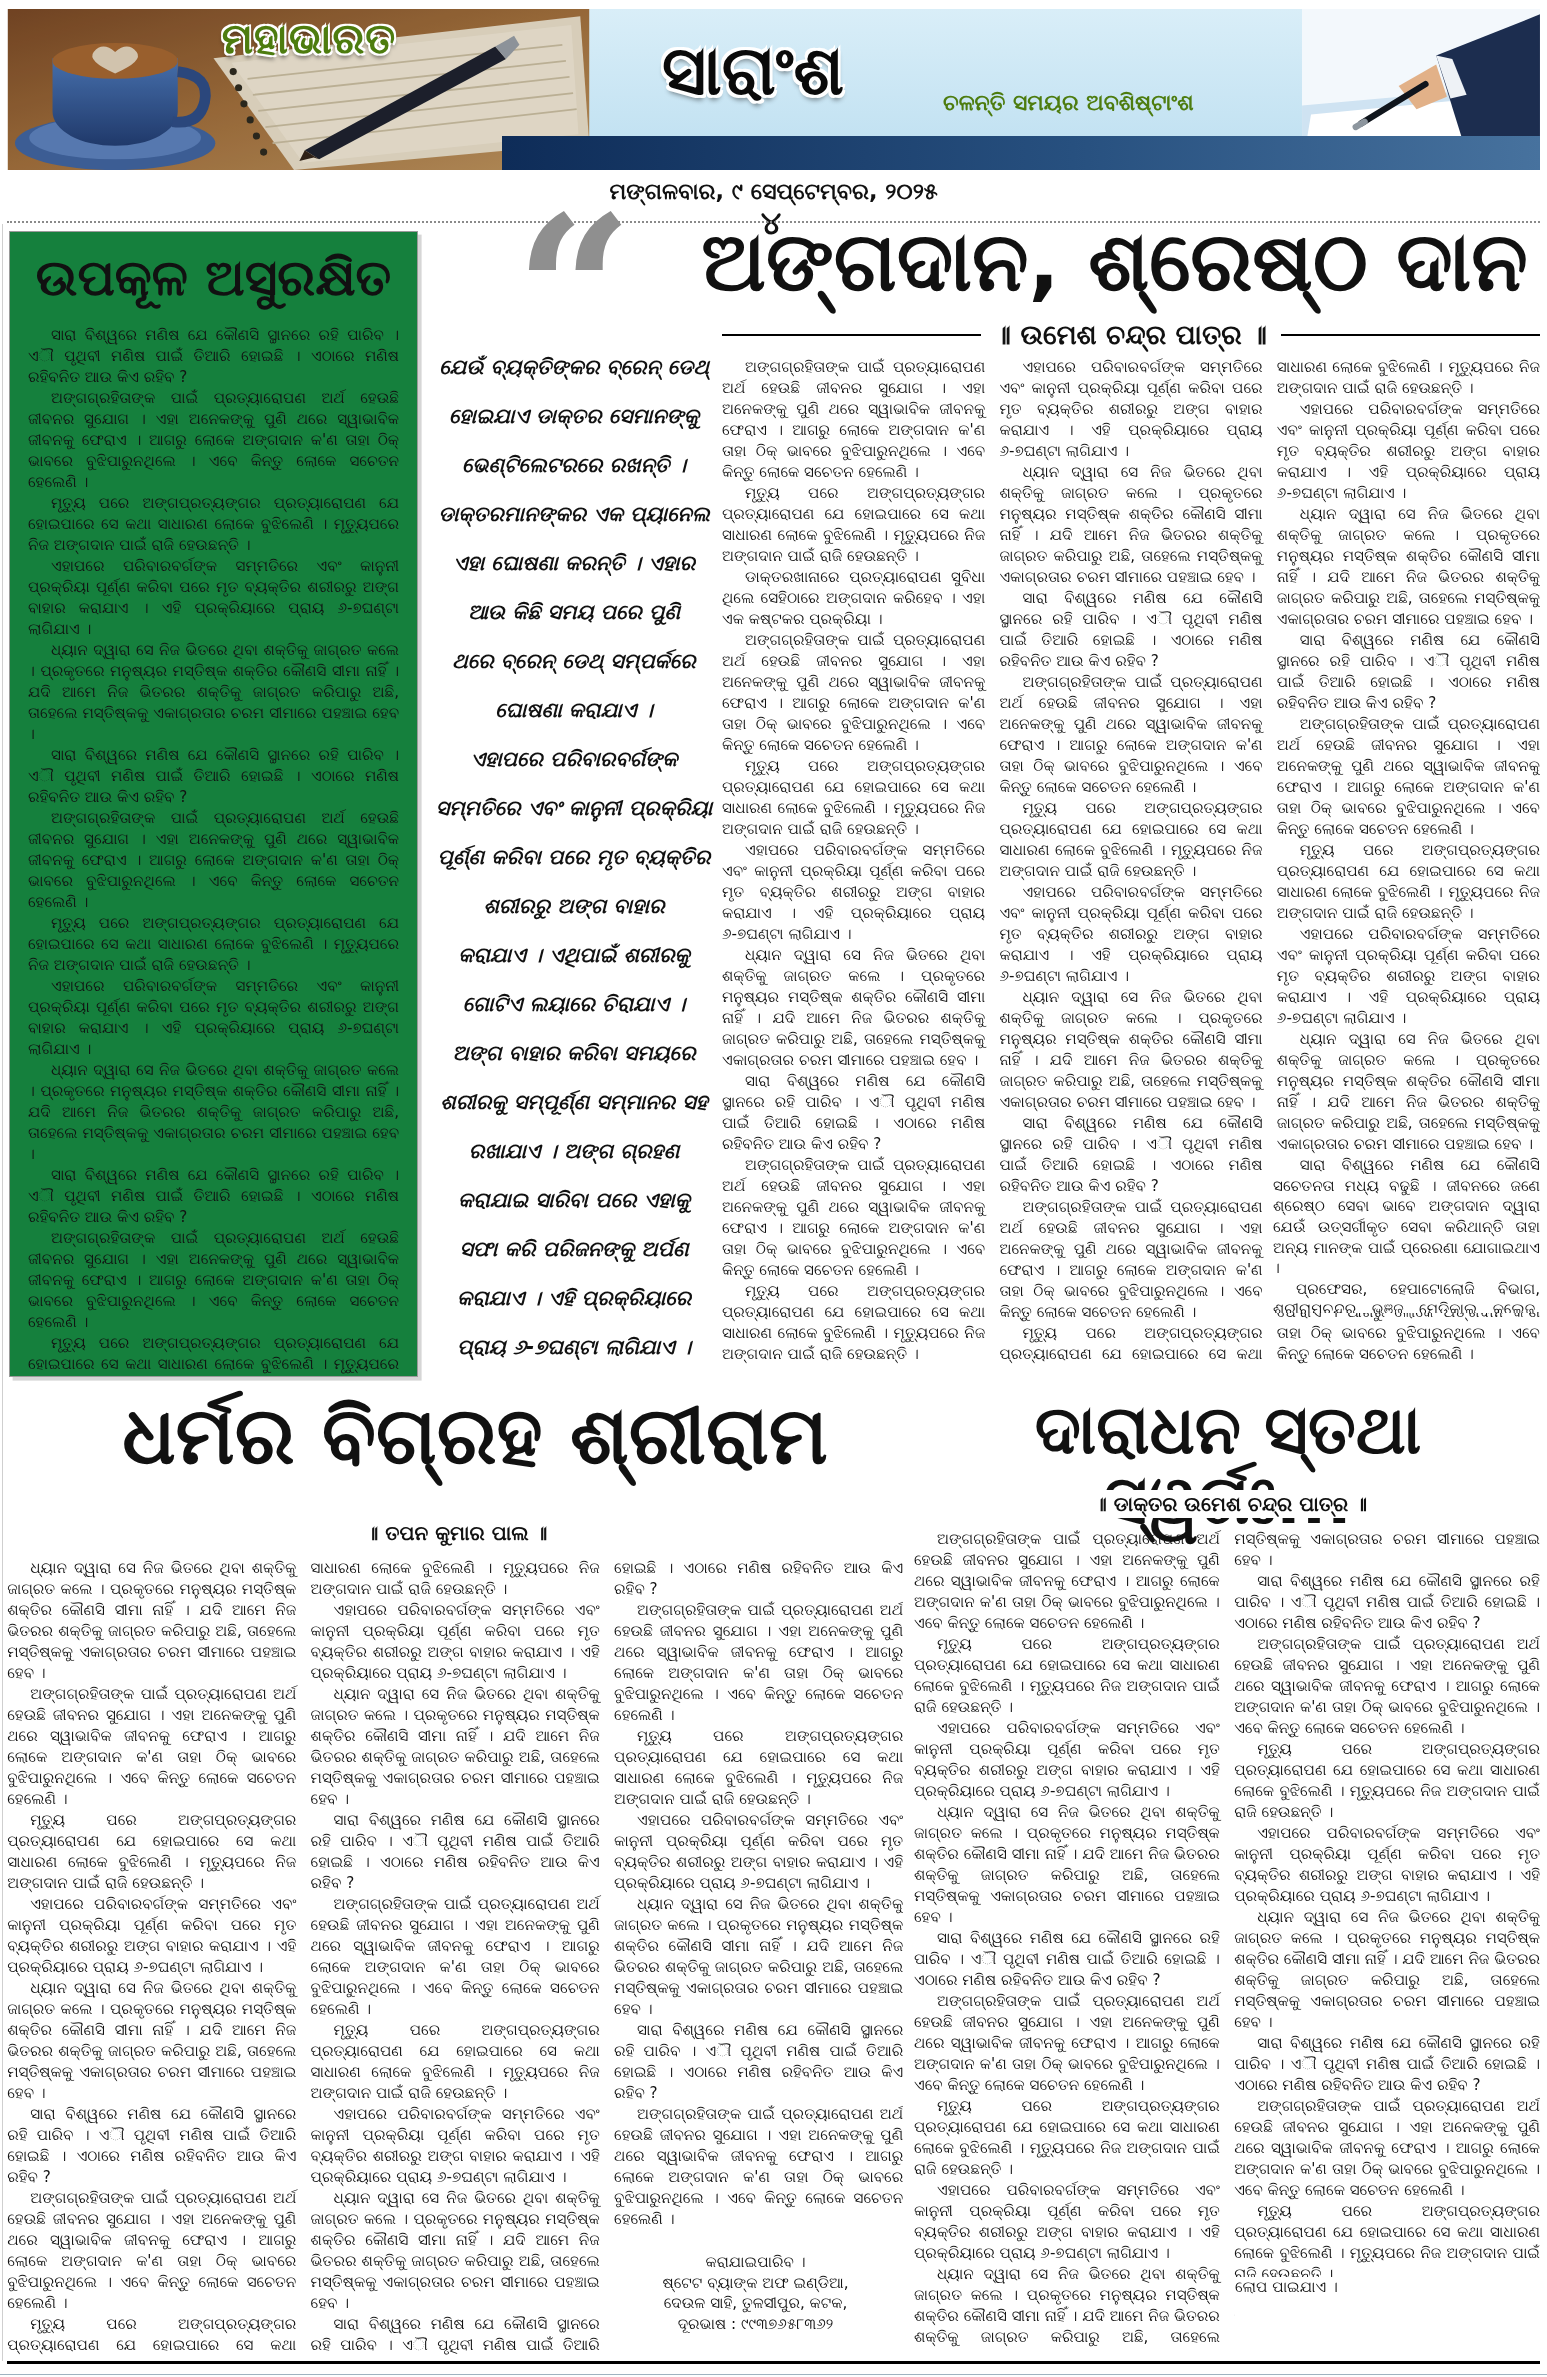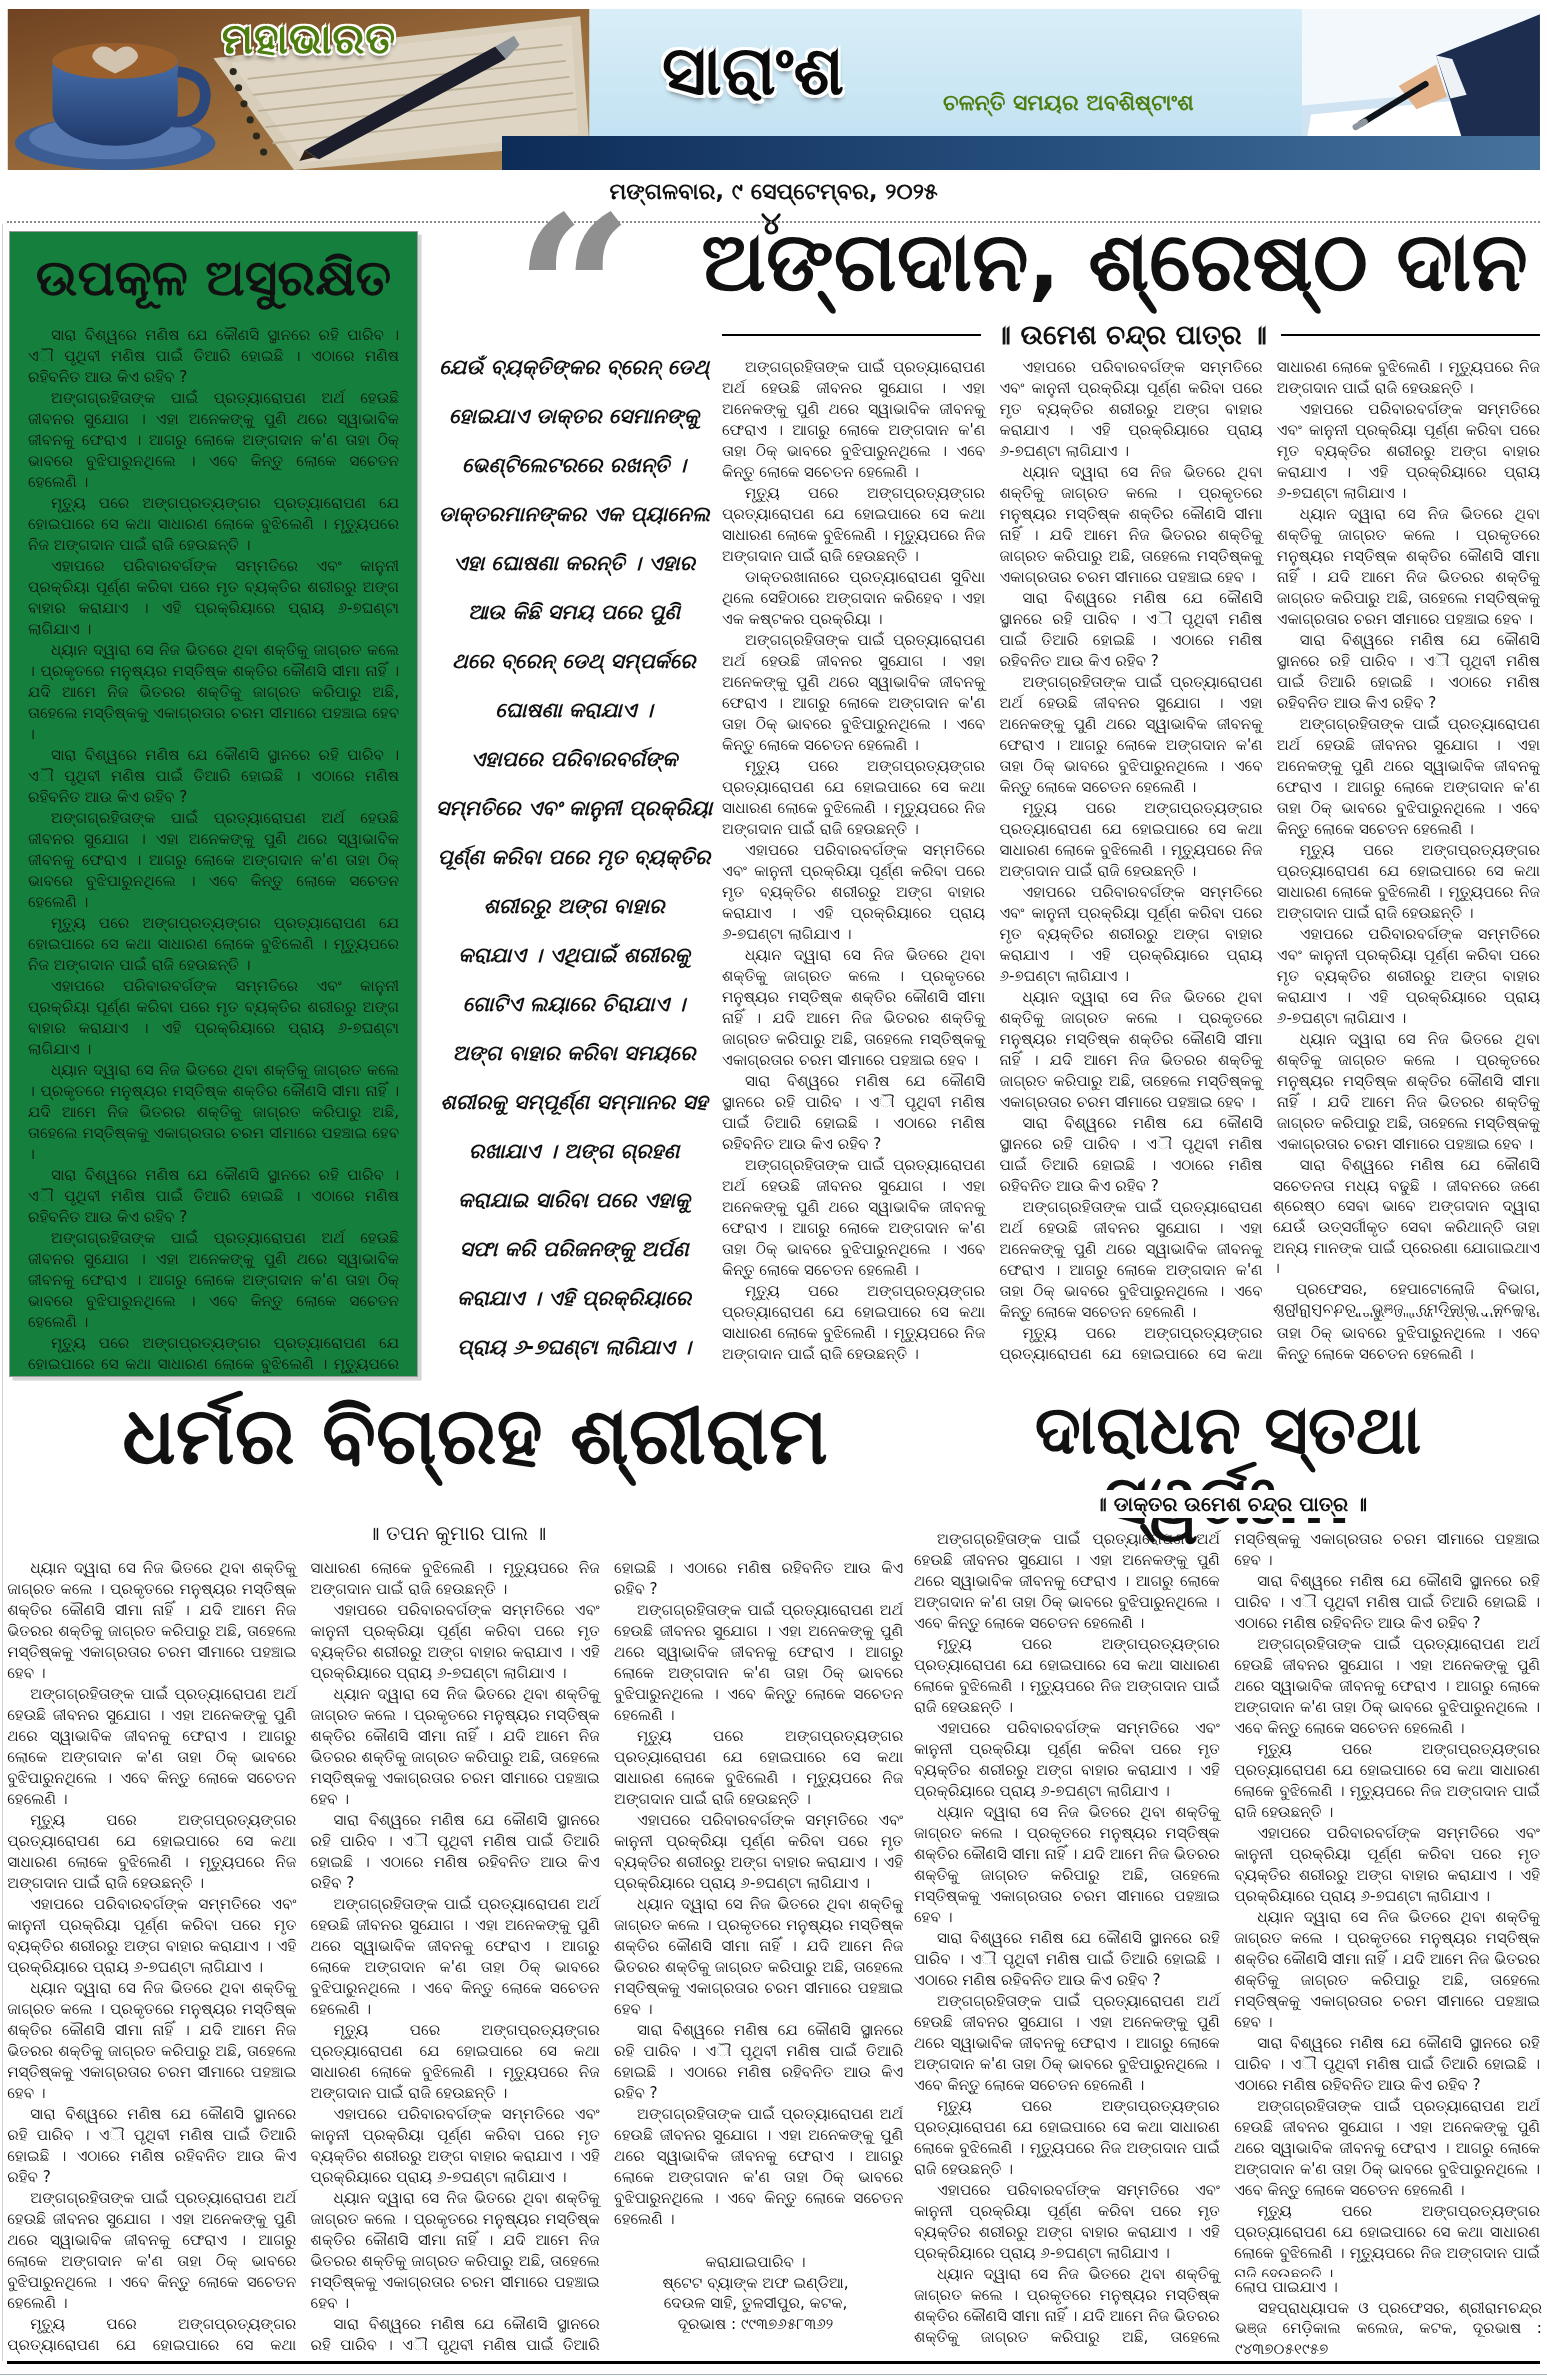--- a/index.html
+++ b/index.html
@@ -33,21 +33,21 @@
   .organ-head{left:688px;top:219px;width:853px;text-align:center;font-size:82px;font-weight:bold;line-height:1.05;}
   .byline-row{left:722px;top:316px;width:818px;height:38px;display:flex;align-items:center;gap:14.3px;}
   .byline-row .rule{flex:1;height:1.8px;background:#000;}
   .byline{font-size:27px;font-weight:bold;white-space:nowrap;}
   .organ-body{left:722px;top:357px;width:818px;height:1026px;column-count:3;column-gap:14.3px;column-fill:auto;overflow:hidden;}
   .sig-block{background:#fff;font-size:15.2px;line-height:20.6px;text-align:justify;}
   .organ-sig{left:1273px;top:1174px;width:267px;height:137px;padding-top:1.8px;overflow:hidden;}
   .sig-center{text-align:center;}
   
   .rama-head{left:34px;top:1393px;width:882px;text-align:center;font-size:79px;font-weight:bold;line-height:1.1;}
-  .rama-byline{left:309px;top:1519px;width:296px;text-align:center;font-size:20px;font-weight:normal;background:#fff;padding:1.8px 0;}
+  .rama-byline{left:309px;top:1519px;width:296px;text-align:center;font-size:20px;font-weight:bold;background:#fff;padding:1.8px 0;}
   .rama-body{left:7.2px;top:1558px;width:896px;height:800px;column-count:3;column-gap:14.3px;column-fill:auto;overflow:hidden;}
   .rama-sig{left:611px;top:2252px;width:289px;height:106px;overflow:hidden;}
   .swarga-head{left:914px;top:1395px;width:628px;text-align:center;font-size:67px;font-weight:bold;line-height:1.05;}
   .swarga-byline{left:989px;top:1490px;width:484px;text-align:center;font-size:20px;font-weight:bold;background:#fff;padding:1.8px 0;}
   .swarga-body{left:914px;top:1529px;width:626px;height:828px;column-count:2;column-gap:14.3px;column-fill:auto;overflow:hidden;}
   .swarga-sig{left:1235px;top:2277px;width:307px;height:84px;overflow:hidden;}
   
   .bottom-rule{left:7.2px;top:2361px;width:1533px;border-top:3.6px solid #000;height:0;}
   .bottom-rule2{left:0;top:2374px;width:1547px;border-top:1.8px solid #9fb3c0;height:0;}
   .edge-l{left:1.8px;top:224px;width:0;height:2137px;border-left:0.9px solid #cfcfcf;}
@@ -271,18 +271,17 @@
     <p>ମୃତ୍ୟୁ ପରେ ଅଙ୍ଗପ୍ରତ୍ୟଙ୍ଗର ପ୍ରତ୍ୟାରୋପଣ ଯେ ହୋଇପାରେ ସେ କଥା ସାଧାରଣ ଲୋକେ ବୁଝିଲେଣି । ମୃତ୍ୟୁପରେ ନିଜ ଅଙ୍ଗଦାନ ପାଇଁ ରାଜି ହେଉଛନ୍ତି ।</p>
     <p>ଏହାପରେ ପରିବାରବର୍ଗଙ୍କ ସମ୍ମତିରେ ଏବଂ କାନୁନୀ ପ୍ରକ୍ରିୟା ପୂର୍ଣ୍ଣ କରିବା ପରେ ମୃତ ବ୍ୟକ୍ତିର ଶରୀରରୁ ଅଙ୍ଗ ବାହାର କରାଯାଏ । ଏହି ପ୍ରକ୍ରିୟାରେ ପ୍ରାୟ ୬-୭ଘଣ୍ଟା ଲାଗିଯାଏ ।</p>
     <p>ଧ୍ୟାନ ଦ୍ୱାରା ସେ ନିଜ ଭିତରେ ଥିବା ଶକ୍ତିକୁ ଜାଗ୍ରତ କଲେ । ପ୍ରକୃତରେ ମନୁଷ୍ୟର ମସ୍ତିଷ୍କ ଶକ୍ତିର କୌଣସି ସୀମା ନାହିଁ । ଯଦି ଆମେ ନିଜ ଭିତରର ଶକ୍ତିକୁ ଜାଗ୍ରତ କରିପାରୁ ଅଛି, ତାହେଲେ ମସ୍ତିଷ୍କକୁ ଏକାଗ୍ରତାର ଚରମ ସୀମାରେ ପହଞ୍ଚାଇ ହେବ ।</p>
     <p>ସାରା ବିଶ୍ୱରେ ମଣିଷ ଯେ କୌଣସି ସ୍ଥାନରେ ରହି ପାରିବ । ଏୗ ପୃଥିବୀ ମଣିଷ ପାଇଁ ତିଆରି ହୋଇଛି । ଏଠାରେ ମଣିଷ ରହିବନିତ ଆଉ କିଏ ରହିବ ?</p>
     <p>ଅଙ୍ଗଗ୍ରହିତାଙ୍କ ପାଇଁ ପ୍ରତ୍ୟାରୋପଣ ଅର୍ଥ ହେଉଛି ଜୀବନର ସୁଯୋଗ । ଏହା ଅନେକଙ୍କୁ ପୁଣି ଥରେ ସ୍ୱାଭାବିକ ଜୀବନକୁ ଫେରାଏ । ଆଗରୁ ଲୋକେ ଅଙ୍ଗଦାନ କ'ଣ ତାହା ଠିକ୍ ଭାବରେ ବୁଝିପାରୁନଥିଲେ । ଏବେ କିନ୍ତୁ ଲୋକେ ସଚେତନ ହେଲେଣି ।</p>
     <p>ମୃତ୍ୟୁ ପରେ ଅଙ୍ଗପ୍ରତ୍ୟଙ୍ଗର ପ୍ରତ୍ୟାରୋପଣ ଯେ ହୋଇପାରେ ସେ କଥା ସାଧାରଣ ଲୋକେ ବୁଝିଲେଣି । ମୃତ୍ୟୁପରେ ନିଜ ଅଙ୍ଗଦାନ ପାଇଁ ରାଜି ହେଉଛନ୍ତି ।</p>
     <p>ଏହାପରେ ପରିବାରବର୍ଗଙ୍କ ସମ୍ମତିରେ ଏବଂ କାନୁନୀ ପ୍ରକ୍ରିୟା ପୂର୍ଣ୍ଣ କରିବା ପରେ ମୃତ ବ୍ୟକ୍ତିର ଶରୀରରୁ ଅଙ୍ଗ ବାହାର କରାଯାଏ । ଏହି ପ୍ରକ୍ରିୟାରେ ପ୍ରାୟ ୬-୭ଘଣ୍ଟା ଲାଗିଯାଏ ।</p>
   </div>
 <div class="abs swarga-sig sig-block">
   <p style="margin:0">ଲୋପ ପାଇଯାଏ ।</p>
-  <p style="margin:0;text-indent:23px">ସହପ୍ରାଧ୍ୟାପକ ଓ ପ୍ରଫେସର, ଶ୍ରୀରାମଚନ୍ଦ୍ର ଭଞ୍ଜ ମେଡ଼ିକାଲ କଲେଜ, କଟକ, ଦୂରଭାଷ : ୯୪୩୭୦୫୧୯୫୭</p>
 </div>
 
 <div class="abs bottom-rule"></div>
 <div class="abs bottom-rule2"></div>
 
 
 </body></html>

